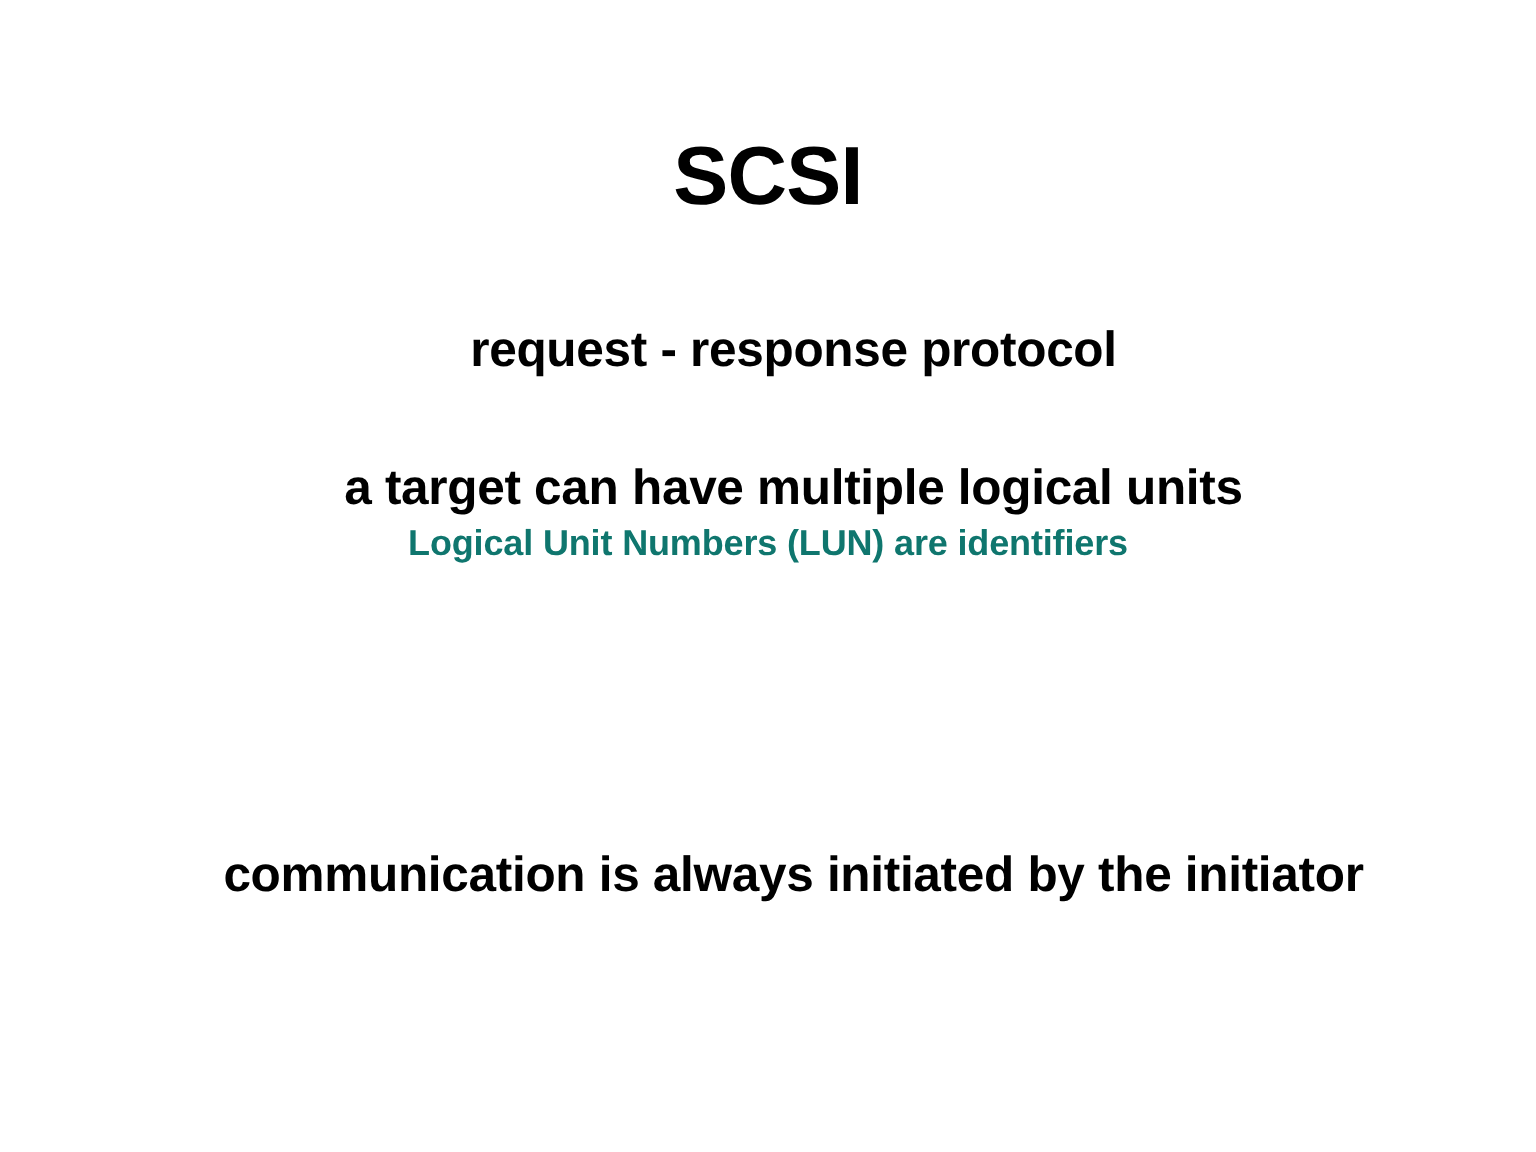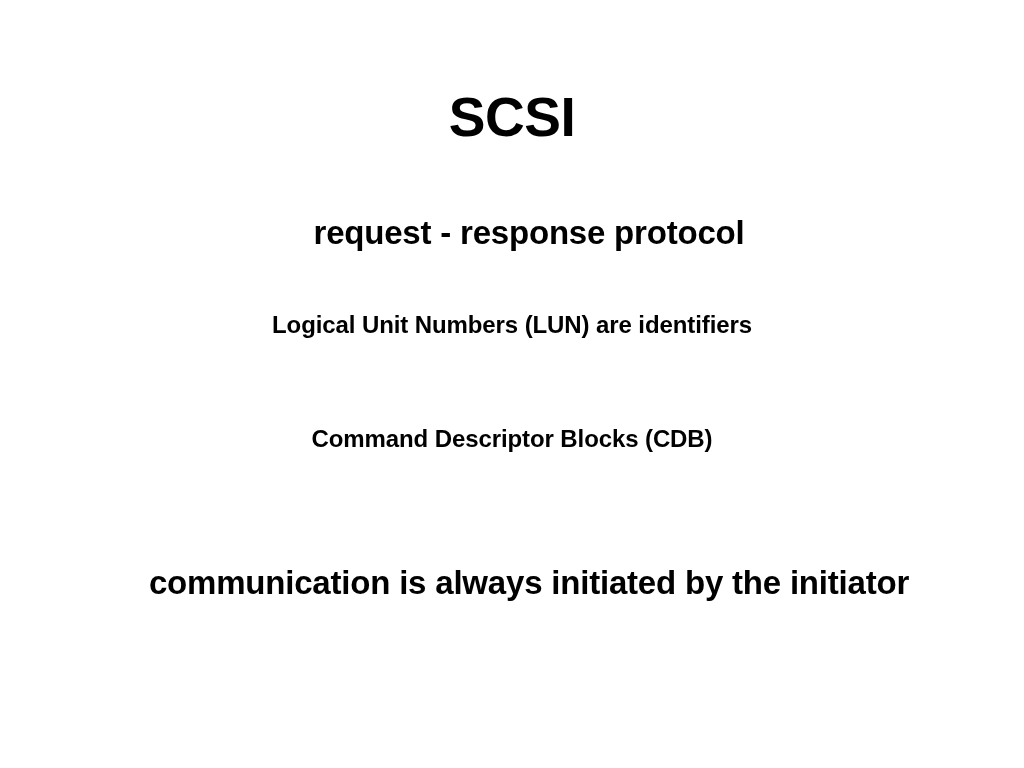--- a/index.html
+++ b/index.html
@@ -61,21 +61,21 @@
     color: #000000;
     white-space: nowrap;
     padding-left: 34px;
   }
 
   .block-sub {
     font-size: 24px;
     font-weight: 700;
     line-height: 29px;
     letter-spacing: -0.1px;
-    color: #000000;
+    color: #0f766e;
     white-space: nowrap;
     margin-top: 4px;
   }
 
   .block-1 { top: 214px; }
   .block-2 { top: 306px; }
   .block-3 { top: 420px; }
   .block-4 { top: 534px; margin-top: 30px; }
 </style>
 </head>
@@ -85,25 +85,25 @@
 
   <div class="slide-title">SCSI</div>
 
   <div class="slide-body">
 
     <div class="block block-1">
       <div class="block-main">request - response protocol</div>
     </div>
 
     <div class="block block-2">
+      <div class="block-main">a target can have multiple logical units</div>
       <div class="block-sub">Logical Unit Numbers (LUN) are identifiers</div>
     </div>
 
     <div class="block block-3">
-      <div class="block-sub">Command Descriptor Blocks (CDB)</div>
     </div>
 
     <div class="block block-4">
       <div class="block-main">communication is always initiated by the initiator</div>
     </div>
 
   </div>
 </div>
 
 </body></html>

